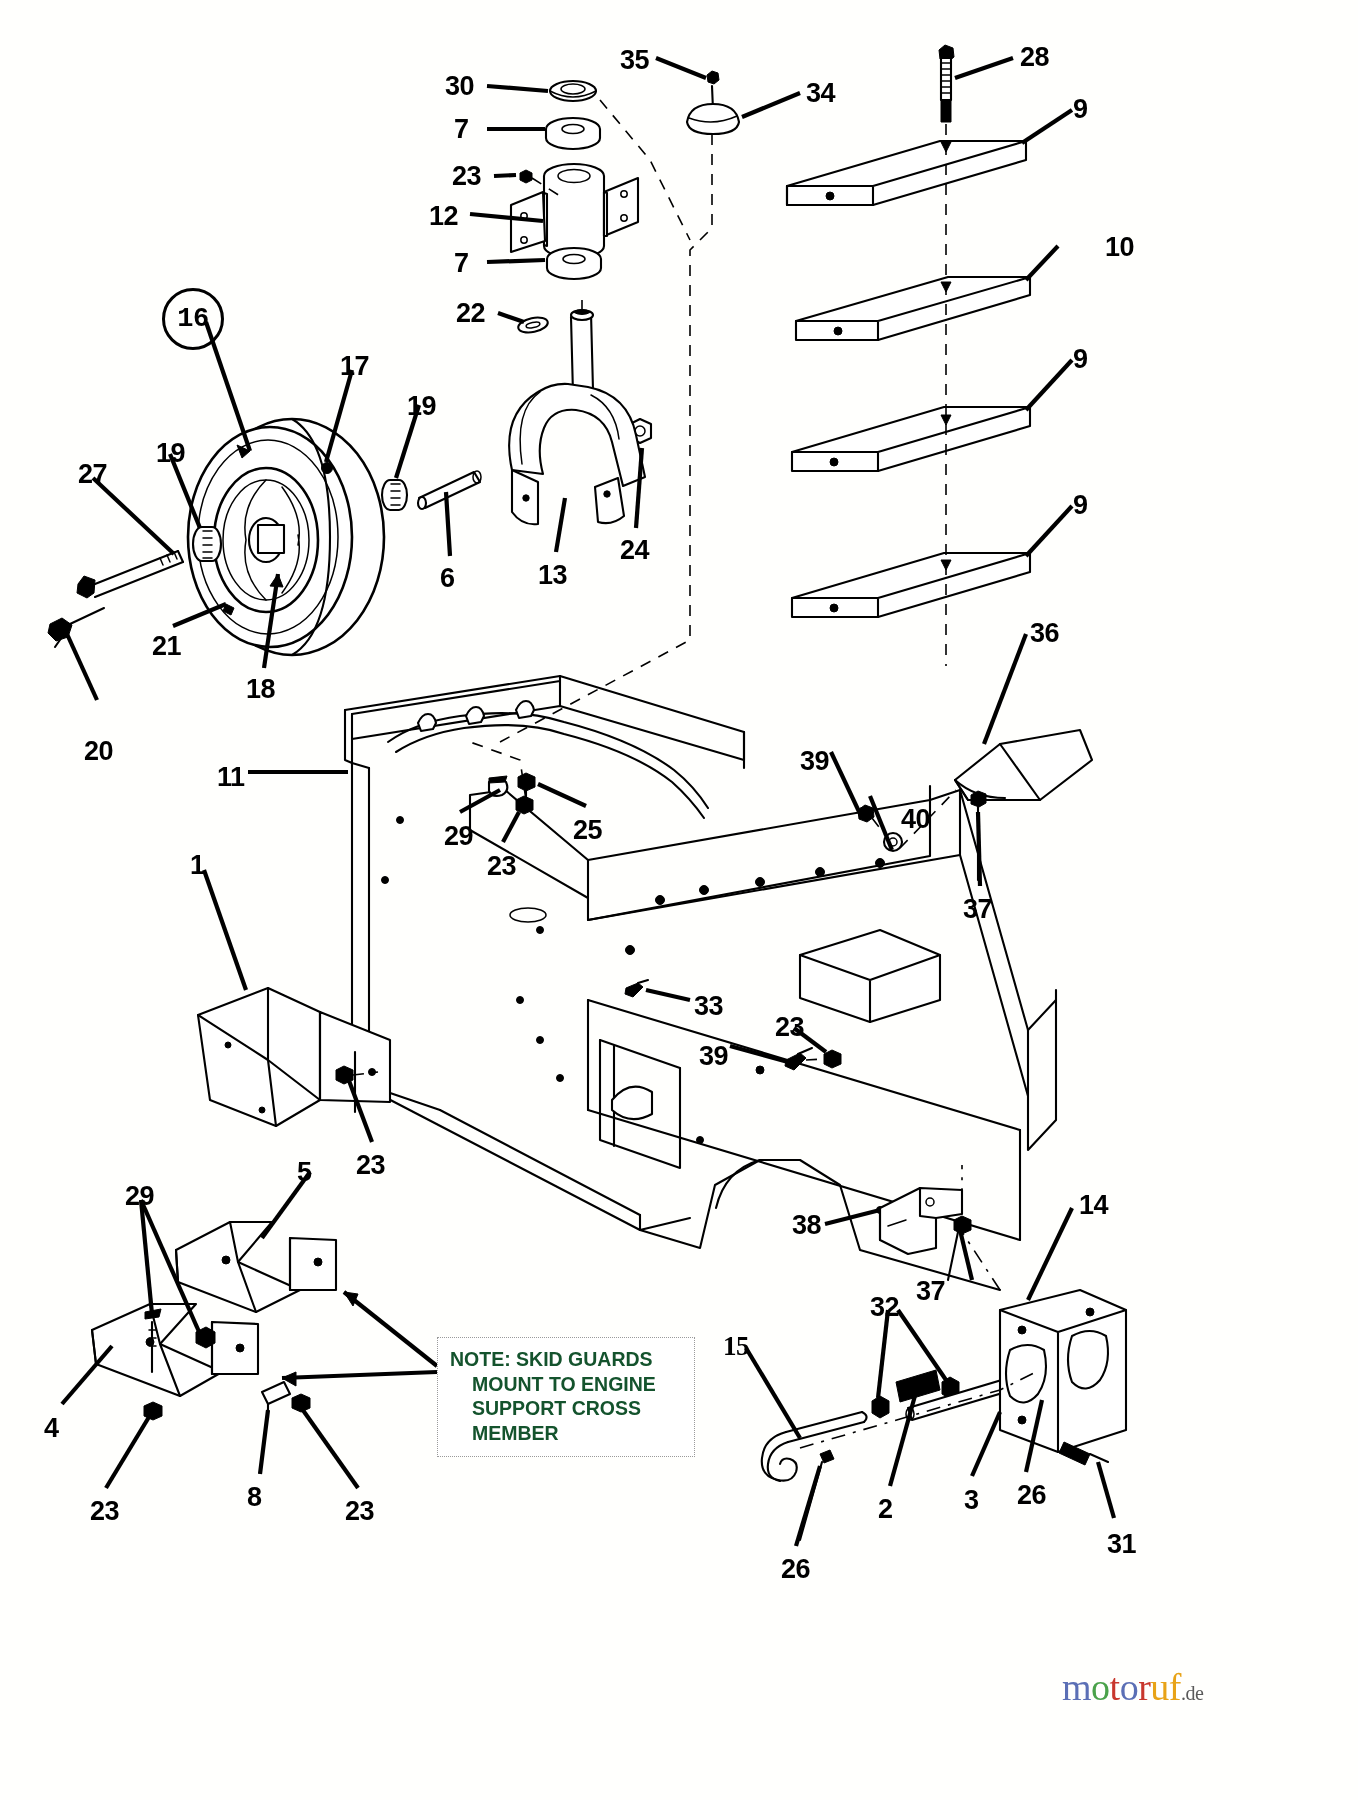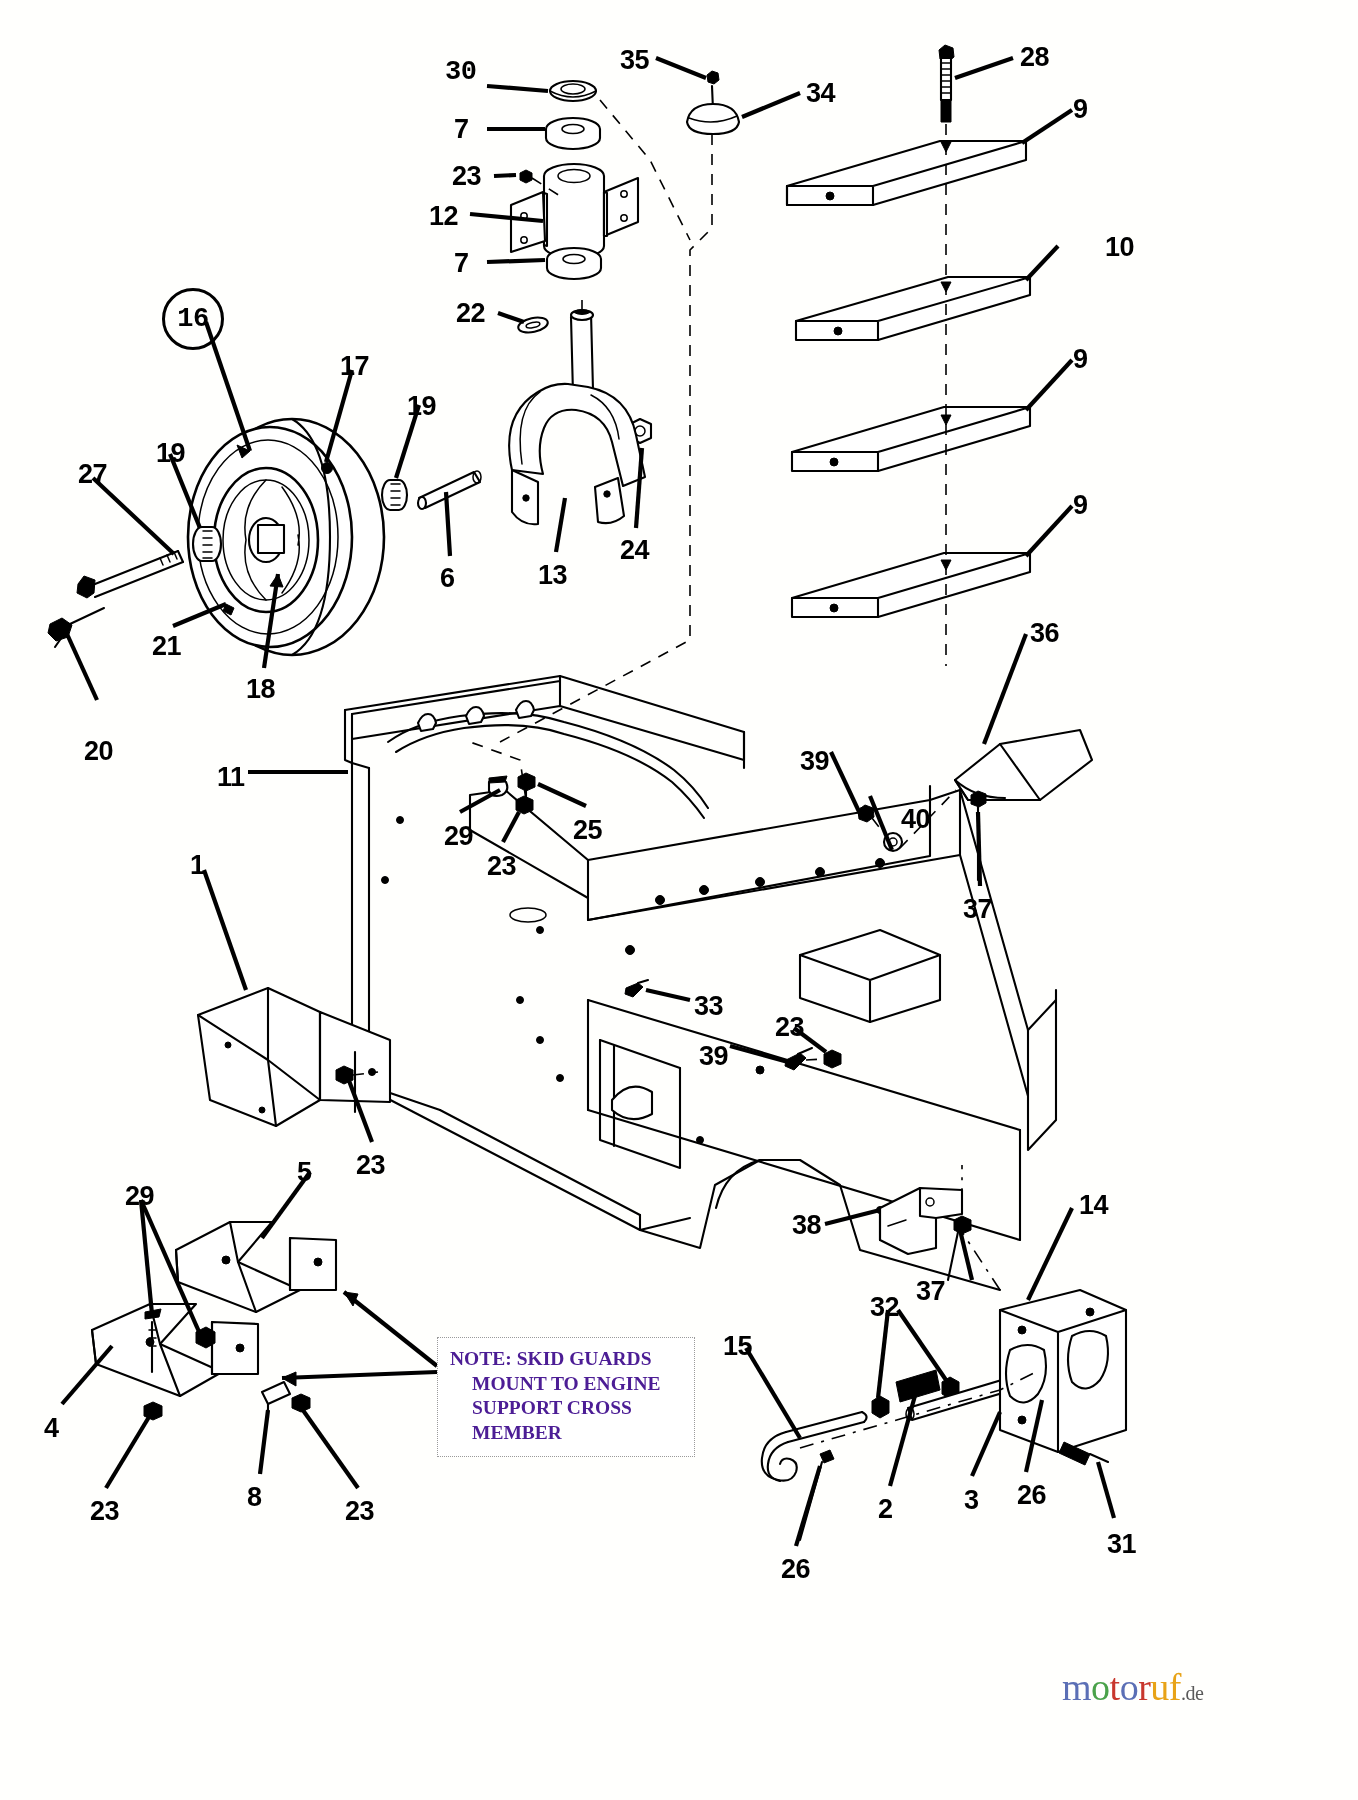--- a/index.html
+++ b/index.html
@@ -42,25 +42,25 @@
     font-size: 27px;
   }
   #note-box {
     position: absolute;
     left: 437px;
     top: 1337px;
     width: 258px;
     padding: 9px 10px 11px 12px;
     border: 1px dotted #9a9a9a;
     background: #ffffff;
-    font-family: Liberation Serif, serif;
+    font-family: Liberation Sans, sans-serif;
     font-weight: bold;
     font-size: 19.5px;
     line-height: 1.26;
-    color: #4c1d95;
+    color: #14532d;
     box-sizing: border-box;
   }
   #note-box .nl { display: block; white-space: nowrap; }
   #note-box .nl.ind { padding-left: 22px; }
   #watermark {
     position: absolute;
     left: 1062px;
     top: 1668px;
     font-family: "Liberation Serif", serif;
     font-size: 38px;
@@ -549,21 +549,21 @@
       <path class="ldr" d="M1114,1518 L1098,1462"></path>
       <path class="ldr" d="M796,1546 L820,1466"></path>
 
       <path class="ldr" d="M437,1366 L344,1292"></path>
       <path class="fb" d="M344,1292 l14,2 l-5,12 z"></path>
       <path class="ldr" d="M437,1372 L282,1378"></path>
       <path class="fb" d="M282,1378 l14,-6 l0,14 z"></path>
     </g>
   </svg>
 
-  <div class="callout" style="left:445px; top:59px;font-family:Liberation Mono, monospace;">30</div>
+  <div class="callout" style="left:445px; top:73px;">30</div>
   <div class="callout" style="left:620px; top:47px;">35</div>
   <div class="callout" style="left:806px; top:80px;">34</div>
   <div class="callout" style="left:1020px; top:44px;">28</div>
   <div class="callout" style="left:1073px; top:96px;">9</div>
   <div class="callout" style="left:454px; top:116px;">7</div>
   <div class="callout" style="left:452px; top:163px;">23</div>
   <div class="callout" style="left:429px; top:203px;">12</div>
   <div class="callout" style="left:1060px; top:234px;margin-left:45px;">10</div>
   <div class="callout" style="left:454px; top:250px;">7</div>
   <div class="callout circled" style="left:162px; top:288px;font-family:Liberation Mono, monospace;">16</div>
@@ -592,21 +592,21 @@
   <div class="callout" style="left:694px; top:993px;">33</div>
   <div class="callout" style="left:775px; top:1014px;">23</div>
   <div class="callout" style="left:699px; top:1043px;">39</div>
   <div class="callout" style="left:356px; top:1152px;">23</div>
   <div class="callout" style="left:297px; top:1159px;">5</div>
   <div class="callout" style="left:125px; top:1183px;">29</div>
   <div class="callout" style="left:792px; top:1212px;">38</div>
   <div class="callout" style="left:1079px; top:1192px;">14</div>
   <div class="callout" style="left:870px; top:1294px;">32</div>
   <div class="callout" style="left:916px; top:1278px;">37</div>
-  <div class="callout" style="left:723px; top:1333px;">15</div>
+  <div class="callout" style="left:723px; top:1333px;font-family:Liberation Serif, serif;">15</div>
   <div class="callout" style="left:44px; top:1415px;">4</div>
   <div class="callout" style="left:247px; top:1484px;">8</div>
   <div class="callout" style="left:90px; top:1498px;">23</div>
   <div class="callout" style="left:345px; top:1498px;">23</div>
   <div class="callout" style="left:878px; top:1496px;">2</div>
   <div class="callout" style="left:964px; top:1487px;">3</div>
   <div class="callout" style="left:1017px; top:1482px;">26</div>
   <div class="callout" style="left:1107px; top:1531px;text-align:right;">31</div>
   <div class="callout" style="left:781px; top:1556px;">26</div>
 

